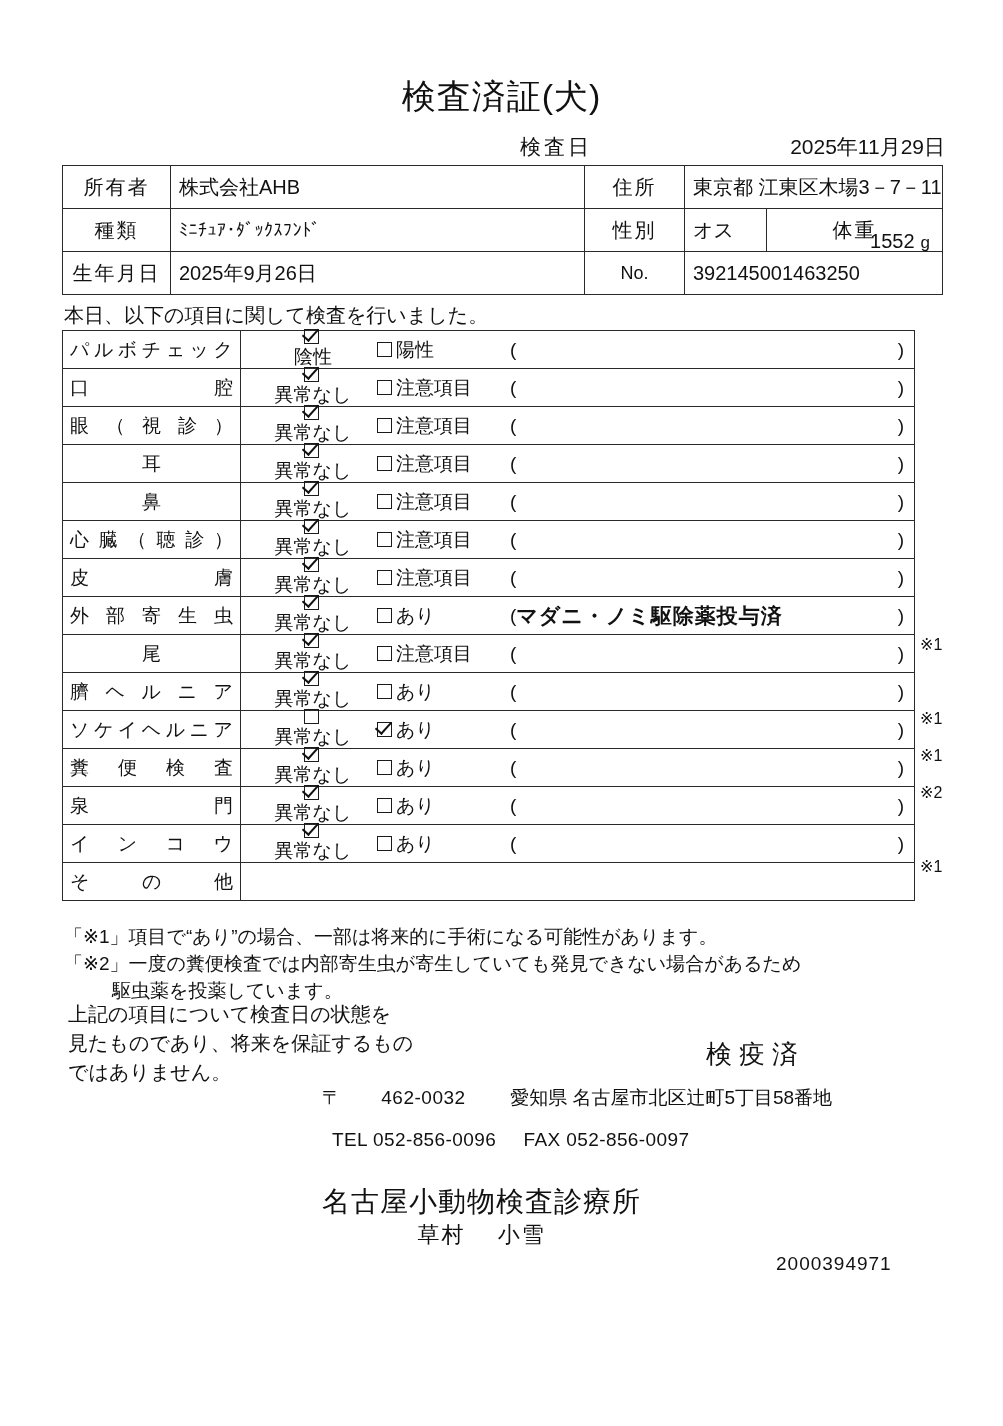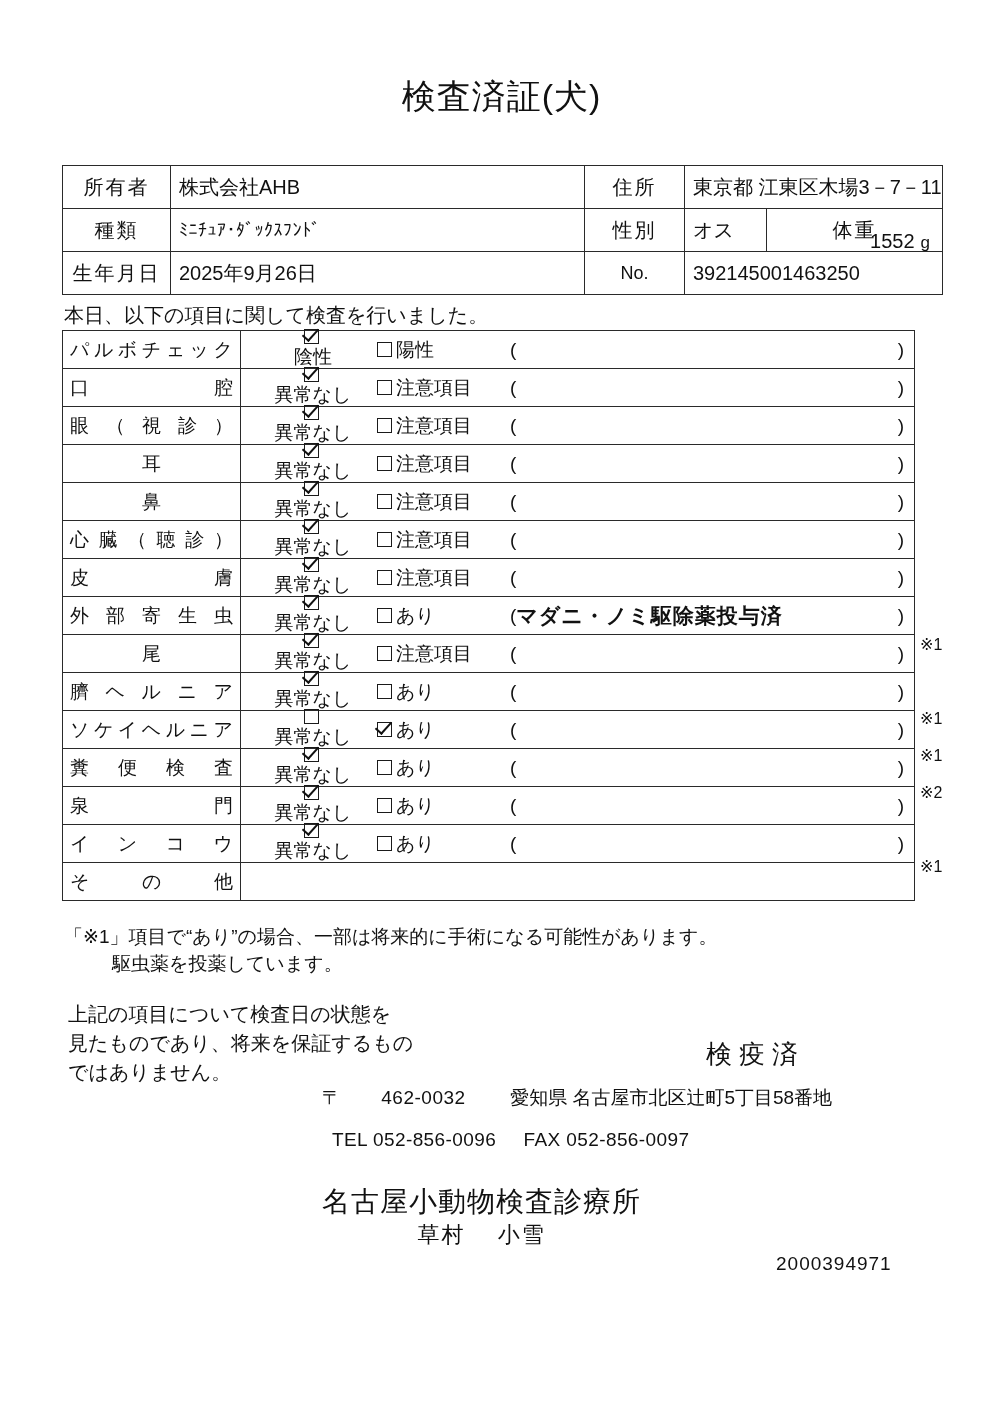--- a/index.html
+++ b/index.html
@@ -250,20 +250,24 @@
     letter-spacing: 1px;
   }
 </style>
 </head>
 <body>
 
 <div class="page">
 
   <div class="doc-title">検査済証(犬)</div>
 
+  <div class="date-line">
+    <span class="lbl">検査日</span>
+    <span class="val">2025年11月29日</span>
+  </div>
 
   <table class="info-table">
     <colgroup>
       <col style="width:108px">
       <col style="width:330px">
       <col style="width:84px">
       <col style="width:100px">
       <col style="width:82px">
       <col style="width:176px">
     </colgroup>
@@ -655,20 +659,21 @@
           </td>
           <td>
             <div class="row-empty"></div>
           </td>
         </tr>
       </tbody>
   </table>
 
   <div class="footnotes">
     <div>「※1」項目で“あり”の場合、一部は将来的に手術になる可能性があります。</div>
+    <div>「※2」一度の糞便検査では内部寄生虫が寄生していても発見できない場合があるため</div>
     <div class="fn-indent">駆虫薬を投薬しています。</div>
   </div>
 
   <div class="disclaimer">
     <div>上記の項目について検査日の状態を</div>
     <div>見たものであり、将来を保証するもの</div>
     <div>ではありません。</div>
   </div>
 
   <div class="quarantine">検疫済</div>

